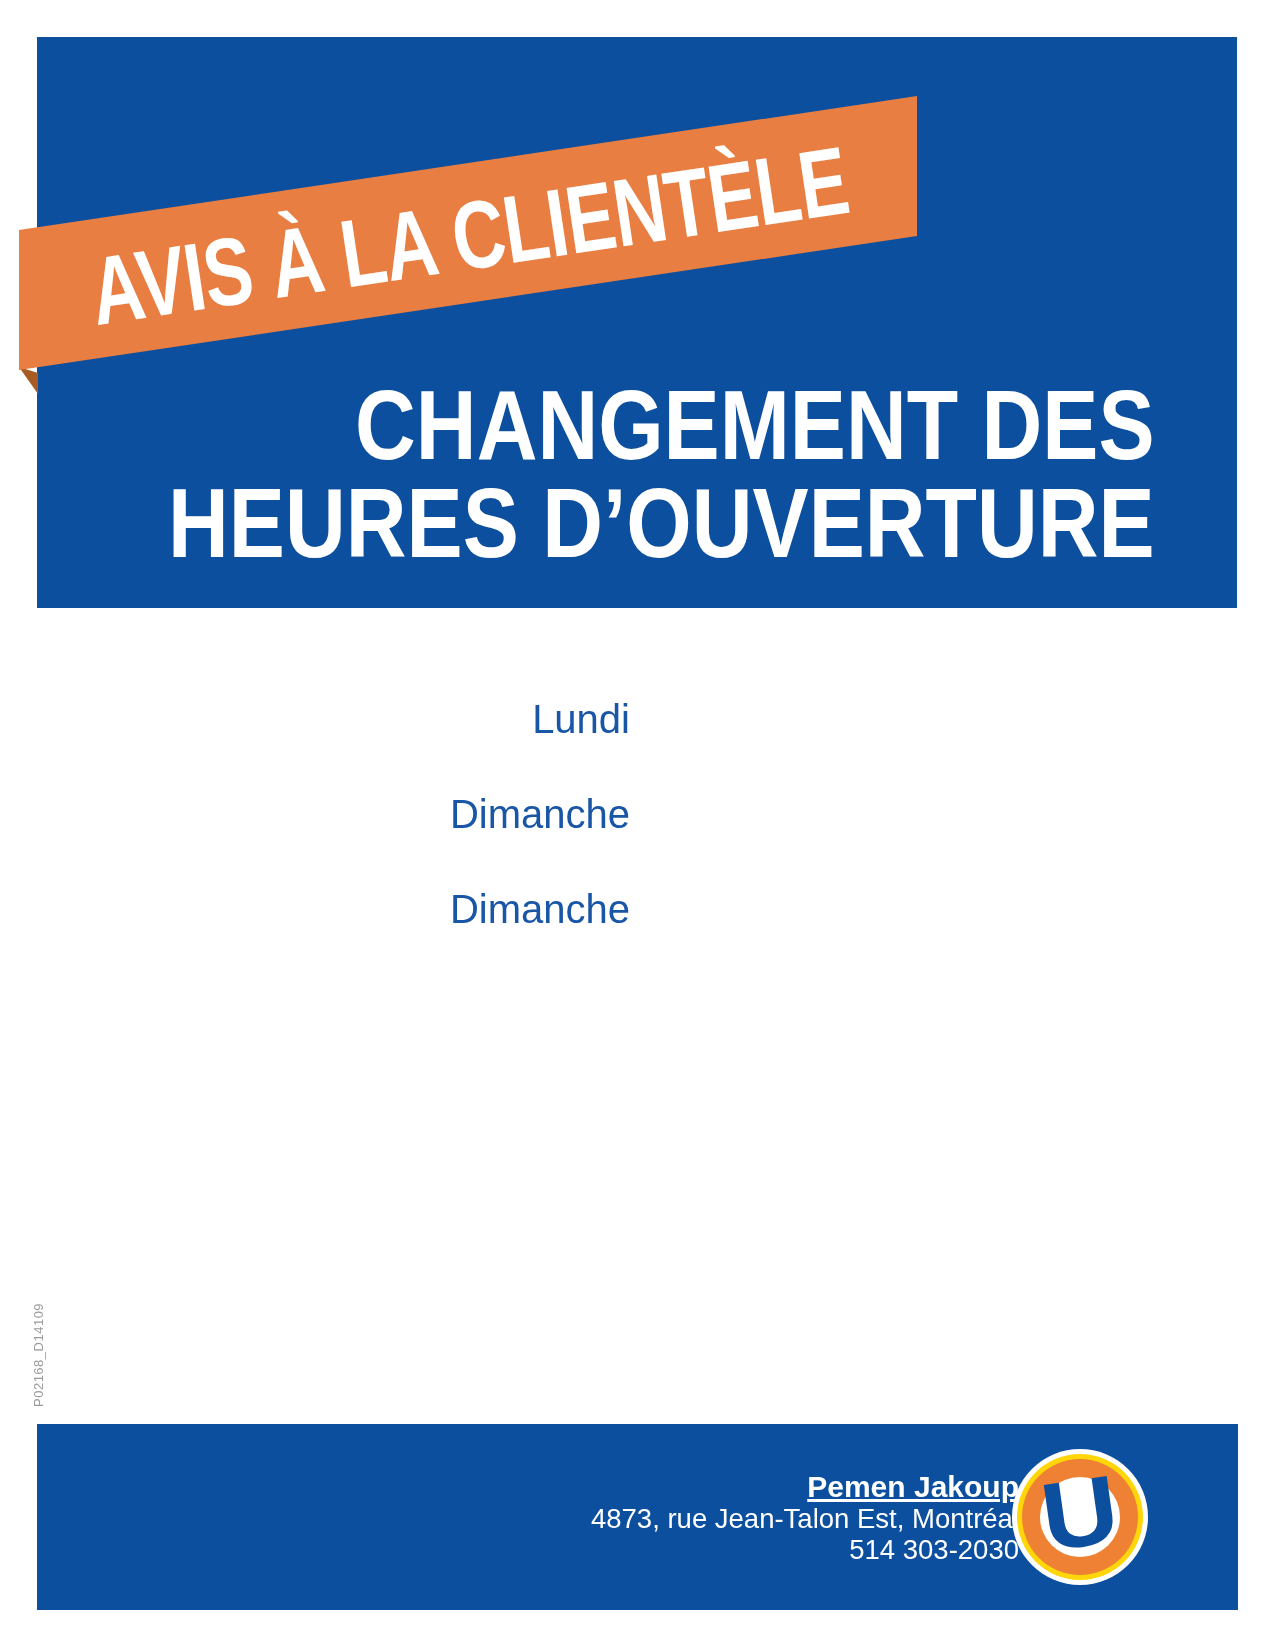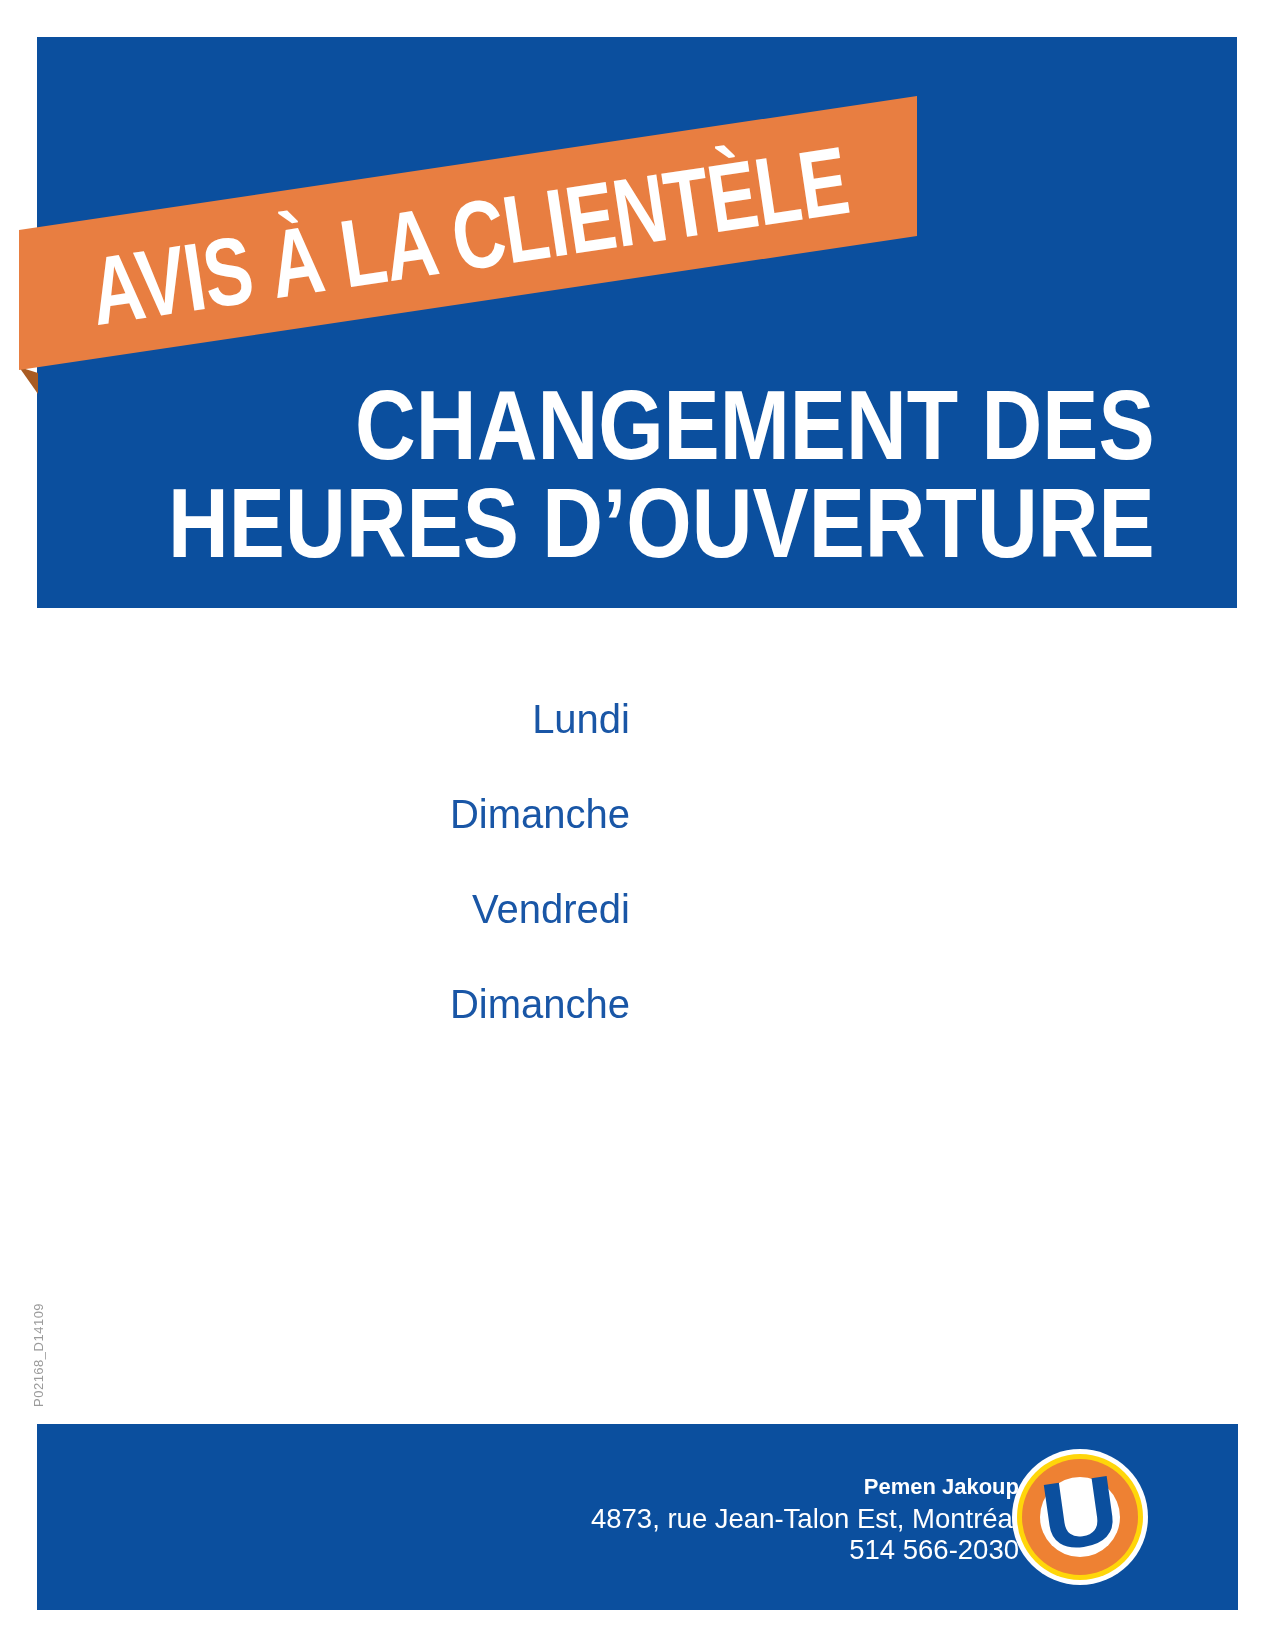--- a/index.html
+++ b/index.html
@@ -61,21 +61,21 @@
   }
   
   .footer-bar{
     position:absolute;left:37px;top:1424px;width:1201px;height:186px;
     background:var(--blue);z-index:2;
   }
   .footer-text{
     position:absolute;right:219px;top:47px;text-align:right;color:#fff;
     white-space:nowrap;
   }
-  .footer-name{font-size:22px;font-weight:bold;line-height:32px;}
+  .footer-name{font-size:30px;font-weight:bold;line-height:32px;text-decoration:underline;}
   .footer-address,.footer-phone{font-size:27.5px;line-height:31px;}
   .logo{
     position:absolute;left:975px;top:25px;width:136px;height:136px;
   }
   .logo .ring{
     position:absolute;top:50%;left:50%;transform:translate(-50%,-50%);
     border-radius:50%;
   }
   .r-white-outer{width:136px;height:136px;background:#fff;}
   .r-yellow{width:126px;height:126px;background:var(--logoyellow);}
@@ -101,31 +101,30 @@
   </div>
 
   <div class="header-title">
     <div><span class="condense">CHANGEMENT DES</span></div>
     <div><span class="condense">HEURES D’OUVERTURE</span></div>
   </div>
 
   <div class="days">
       <div class="day">Lundi</div>
       <div class="day">Dimanche</div>
-      <div class="day">Vendredi</div>
       <div class="day">Dimanche</div>
     </div>
 
   <div class="side-code">P02168_D14109</div>
 
   <div class="footer-bar">
     <div class="footer-text">
       <div class="footer-name">Pemen Jakoup</div>
       <div class="footer-address">4873, rue Jean-Talon Est, Montréal</div>
-      <div class="footer-phone">514 566-2030</div>
+      <div class="footer-phone">514 303-2030</div>
     </div>
     <div class="logo">
       <div class="ring r-white-outer"></div>
       <div class="ring r-yellow"></div>
       <div class="ring r-orange"></div>
       <div class="ring r-white-inner"></div>
       <span class="logo-u">U</span>
     </div>
   </div>
 

